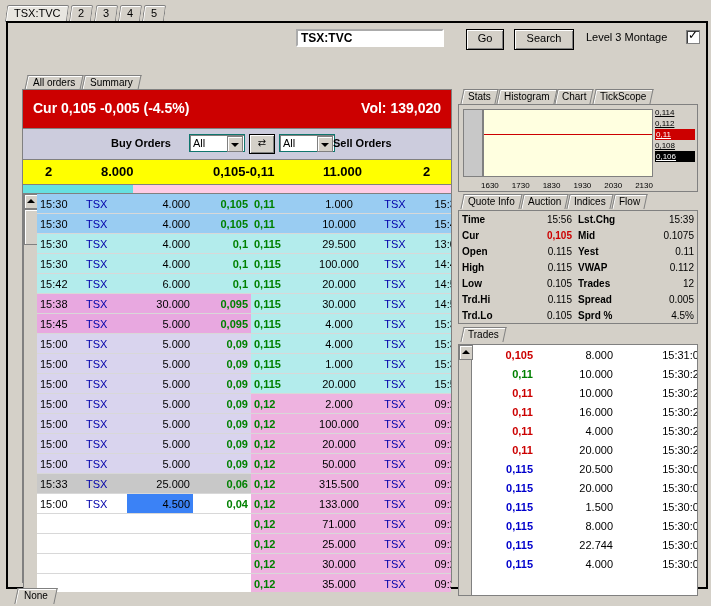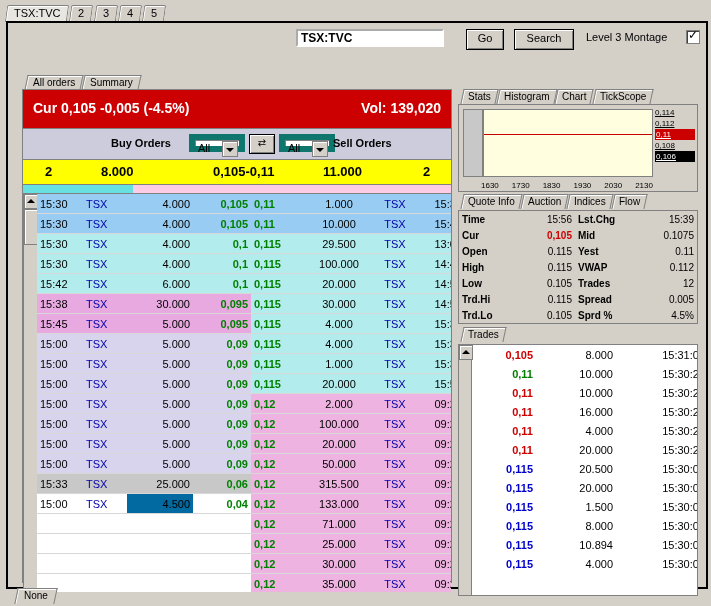--- a/index.html
+++ b/index.html
@@ -84,21 +84,21 @@
   .quoteband .vol{position:absolute;right:10px;top:10px;}
 
   .orderbar{
     position:relative;height:30px;background:#ccccdd;border-bottom:1px solid #808080;
   }
   .orderbar .lbl{position:absolute;top:8px;font-size:11px;font-weight:bold;}
   .lbl-buy{left:88px;}
   .lbl-sell{left:310px;}
   .sel{
     position:absolute;top:5px;height:18px;background:#fff;
-    border:6px solid #0f766e;box-shadow:inset 1px 1px 0 #808080;
+    border:1px solid #0f766e;box-shadow:inset 1px 1px 0 #808080;
     font-size:11px;line-height:16px;padding-left:3px;box-sizing:border-box;
   }
   .sel .arrow{
     position:absolute;right:1px;top:1px;width:14px;height:14px;background:#d4d0c8;
     border:1px solid #808080;box-shadow:inset 1px 1px 0 #fff;
   }
   .sel .arrow:after{
     content:"";position:absolute;left:3px;top:6px;
     border-left:4px solid transparent;border-right:4px solid transparent;border-top:4px solid #000;
   }
@@ -422,21 +422,21 @@
                 <td class="c-size" style="background: rgb(200, 200, 200);">25.000</td>
                 <td class="c-price" style="background: rgb(200, 200, 200); color: rgb(0, 128, 0);">0,06</td>
                 <td class="c-price2" style="background: rgb(238, 179, 224); color: rgb(0, 128, 0);">0,12</td>
                 <td class="c-size2" style="background: rgb(238, 179, 224);">315.500</td>
                 <td class="c-mkt2" style="background: rgb(238, 179, 224); color: rgb(0, 0, 170);">TSX</td>
                 <td class="c-time2" style="background: rgb(238, 179, 224);">09:25</td>
               </tr>
               <tr>
                 <td class="c-time" style="background: rgb(255, 255, 255);">15:00</td>
                 <td class="c-mkt" style="background: rgb(255, 255, 255); color: rgb(0, 0, 170);">TSX</td>
-                <td class="c-size" style="background: #0369a1;">4.500</td>
+                <td class="c-size" style="background: #3b82f6;">4.500</td>
                 <td class="c-price" style="background: rgb(255, 255, 255); color: rgb(0, 128, 0);">0,04</td>
                 <td class="c-price2" style="background: rgb(238, 179, 224); color: rgb(0, 128, 0);">0,12</td>
                 <td class="c-size2" style="background: rgb(238, 179, 224);">133.000</td>
                 <td class="c-mkt2" style="background: rgb(238, 179, 224); color: rgb(0, 0, 170);">TSX</td>
                 <td class="c-time2" style="background: rgb(238, 179, 224);">09:25</td>
               </tr>
               <tr>
                 <td class="c-time" style="background: rgb(255, 255, 255);"></td>
                 <td class="c-mkt" style="background: rgb(255, 255, 255); color: rgb(0, 0, 170);"></td>
                 <td class="c-size" style="background: rgb(255, 255, 255);"></td>
@@ -623,21 +623,21 @@
                 <td class="t-size">1.500</td>
                 <td class="t-time">15:30:02</td>
               </tr>
               <tr>
                 <td class="t-price" style="color: rgb(0, 0, 204);">0,115</td>
                 <td class="t-size">8.000</td>
                 <td class="t-time">15:30:02</td>
               </tr>
               <tr>
                 <td class="t-price" style="color: rgb(0, 0, 204);">0,115</td>
-                <td class="t-size">10.894</td>
+                <td class="t-size">22.744</td>
                 <td class="t-time">15:30:02</td>
               </tr>
               <tr>
                 <td class="t-price" style="color: rgb(0, 0, 204);">0,115</td>
                 <td class="t-size">4.000</td>
                 <td class="t-time">15:30:02</td>
               </tr>
             </tbody>
           </table>
       </div>

